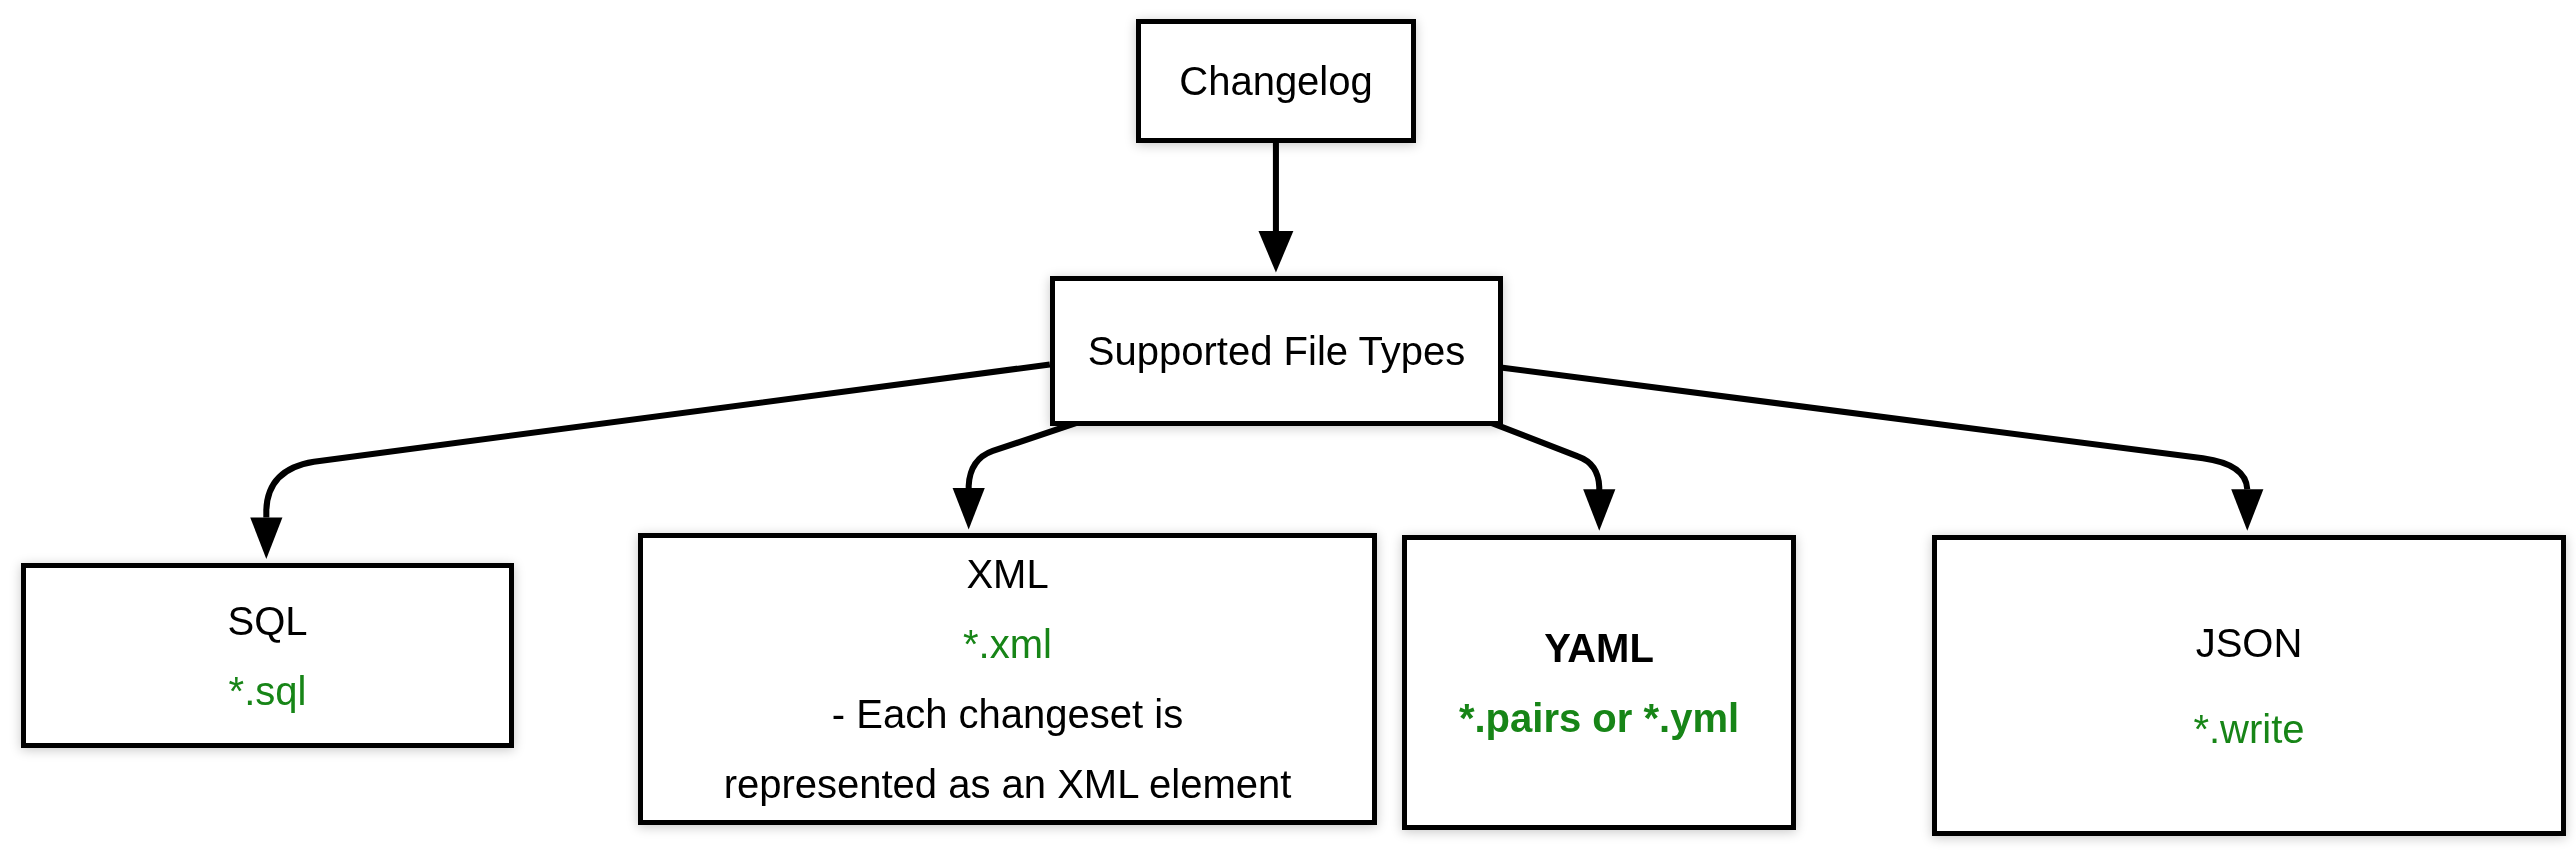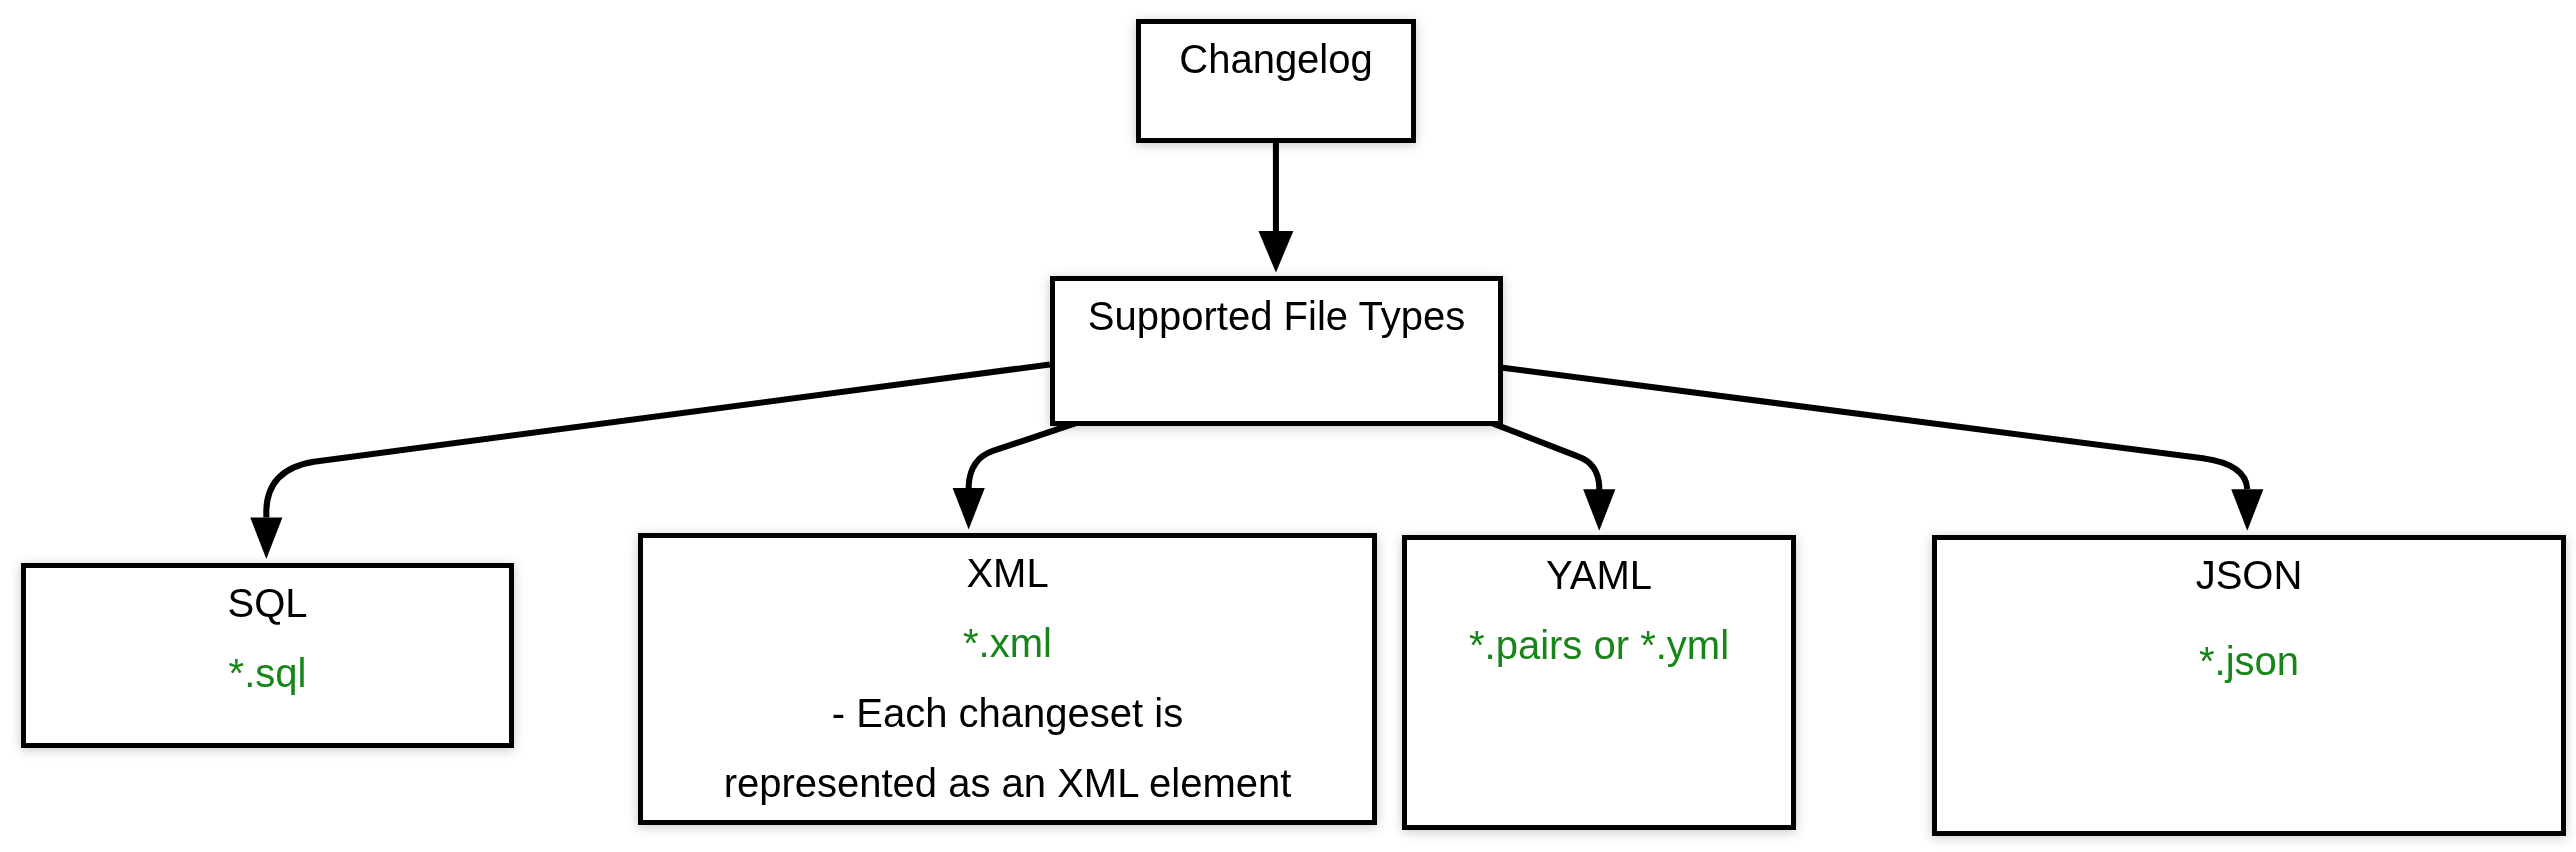--- a/index.html
+++ b/index.html
@@ -35,35 +35,35 @@
   }
   .box {
     position: absolute;
     box-sizing: border-box;
     background: #ffffff;
     border: 5.4px solid #000000;
     box-shadow: 0 2px 10.7px rgba(0,0,0,0.22);
     display: flex;
     flex-direction: column;
     align-items: center;
-    justify-content: flex-start;
+    justify-content: center;
     text-align: center;
     color: #000000;
     font-size: 40px;
     line-height: 70px;
   }
   .box .title { color: #000000; }
   .box .ext   { color: var(--ext-green, #178517); }
   .box .notes { color: #000000; white-space: pre-line; }
 
   #node-changelog { left: 1136px; top: 19px;  width: 280px; height: 124px; }
   #node-hub       { left: 1050px; top: 276px; width: 453px; height: 150px; }
   #node-sql       { left: 21px;   top: 563px; width: 493px; height: 185px; }
   #node-xml       { left: 638px;  top: 533px; width: 739px; height: 292px; }
-  #node-yaml      { left: 1402px; top: 535px; width: 394px; height: 295px; }
+  #node-yaml      { left: 1402px; top: 535px; width: 394px; height: 295px; font-weight: bold; }
   #node-json      { left: 1932px; top: 535px; width: 634px; height: 301px; gap: 16px; }
 </style>
 </head>
 <body>
 
 <div id="diagram">
 
   <svg id="connectors" viewBox="0 0 3840 1271" xmlns="http://www.w3.org/2000/svg">
 
     <path d="M 1902 212 L 1902 346"></path>
@@ -102,17 +102,17 @@
 represented as an XML element</div>
   </div>
 
   <div class="box" id="node-yaml">
     <div class="title">YAML</div>
     <div class="ext">*.pairs or *.yml</div>
   </div>
 
   <div class="box" id="node-json">
     <div class="title">JSON</div>
-    <div class="ext">*.json</div>
+    <div class="ext">*.write</div>
   </div>
 
 </div>
 
 
 </body></html>

